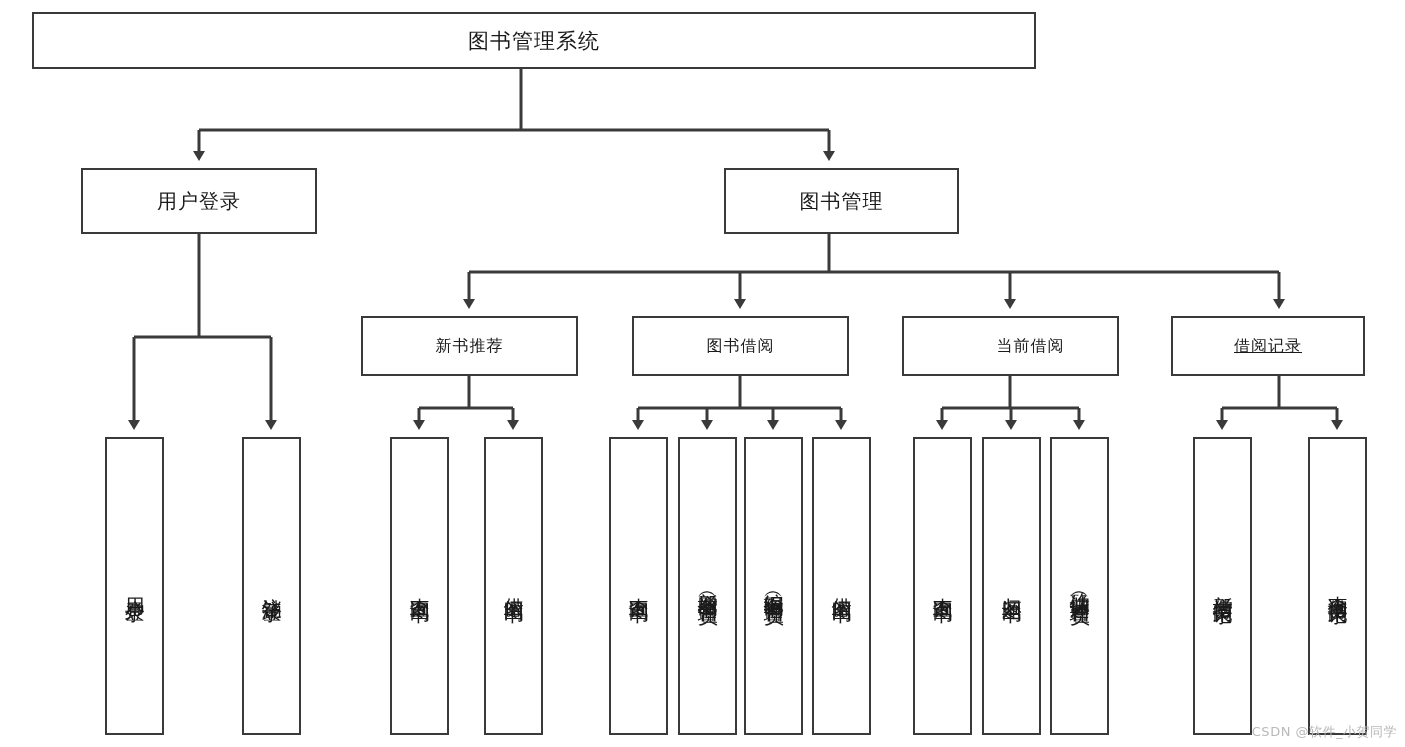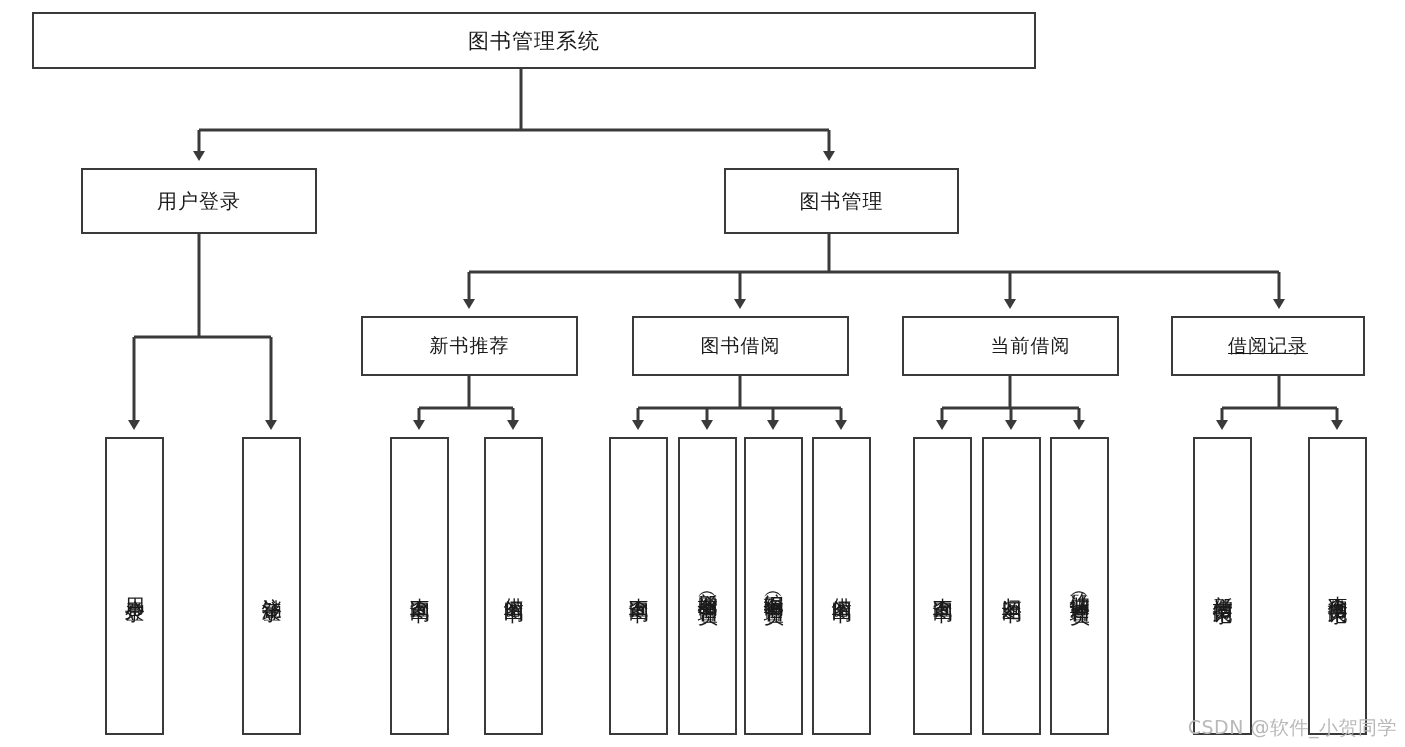--- a/index.html
+++ b/index.html
@@ -38,21 +38,21 @@
     color: #1a1a1a;
     z-index: 2;
   }
   .node.root {
     font-size: 21px;
   }
   .node.level1 {
     font-size: 20px;
   }
   .node.level2 {
-    font-size: 19px;
+    font-size: 16px;
   }
   .node.leaf {
     font-size: 20px;
     line-height: 1.08;
   }
   .vtext {
     writing-mode: vertical-rl;
     text-orientation: upright;
     letter-spacing: 2px;
     white-space: nowrap;
@@ -60,21 +60,21 @@
   }
   .htext {
     white-space: nowrap;
     letter-spacing: 1px;
     display: block;
   }
   #watermark {
     position: absolute;
     right: 8px;
     bottom: 6px;
-    font-size: 19px;
+    font-size: 13px;
     color: #b9b9b9;
     letter-spacing: 0.5px;
     white-space: nowrap;
     z-index: 5;
     font-family: "DejaVu Sans", "Liberation Sans", sans-serif;
   }
 </style>
 </head>
 <body>
 

